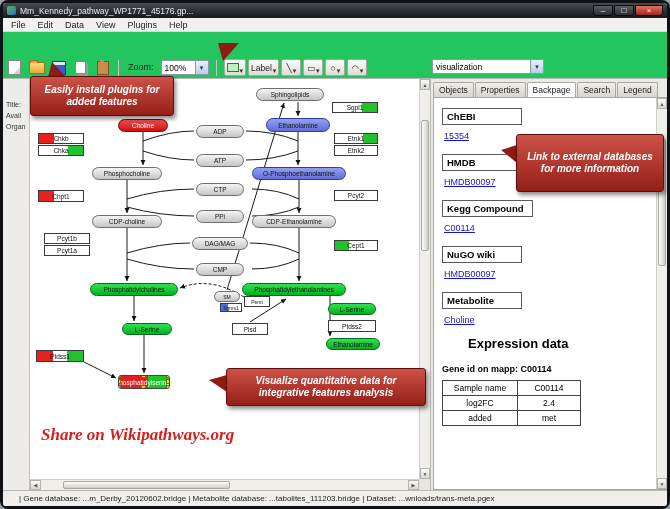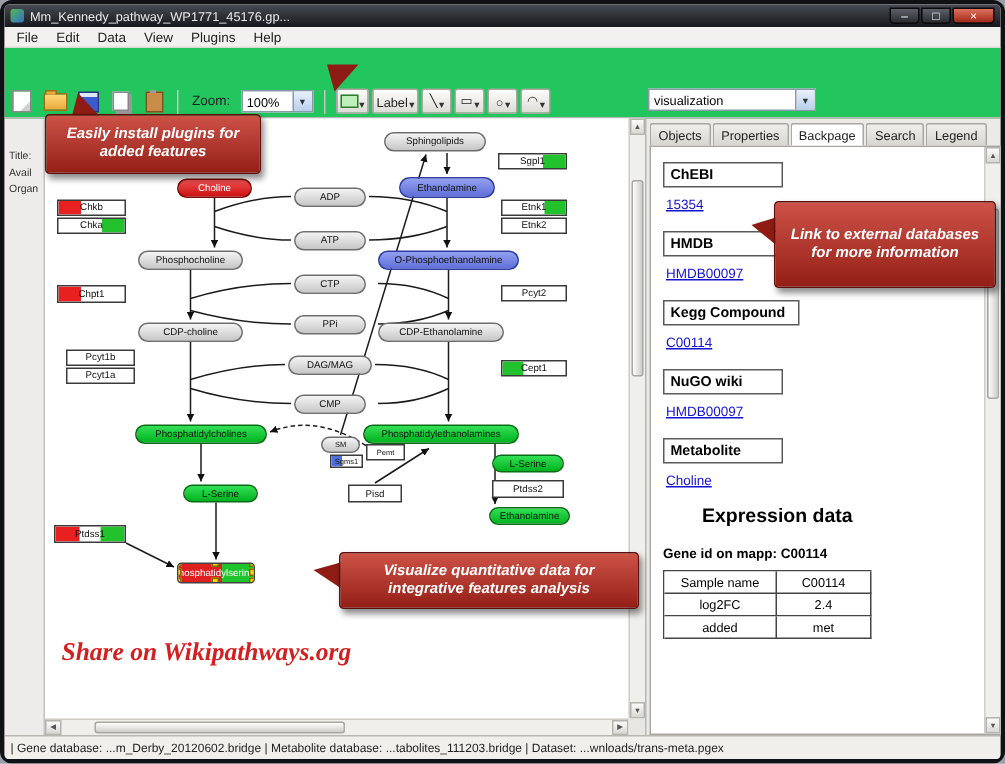--- a/index.html
+++ b/index.html
@@ -89,21 +89,21 @@
   .section-value{font-size:9px;color:#111;margin:6px 0 11px 2px;}
   .expr-title{font-weight:bold;font-size:13px;margin:3px 0 13px;padding-left:26px;}
   .gene-id{font-weight:bold;font-size:9px;margin-bottom:6px;}
   .dtable{display:inline-block;border-top:1px solid #444;border-left:1px solid #444;}
   .trow{display:flex;}
   .tcell{border-right:1px solid #444;border-bottom:1px solid #444;height:14px;line-height:14px;font-size:8.5px;text-align:center;background:#fff;box-sizing:content-box;}
   .tcell:first-child{width:74px;}
   .tcell:last-child{width:62px;}
 
   
-  .statusbar{height:15px;background:#f0efec;border-top:1px solid #b9b7b2;font-size:8px;color:#222;display:flex;align-items:center;padding:0 4px;white-space:nowrap;overflow:hidden;flex:0 0 auto;}
+  .statusbar{height:15px;background:#f0efec;border-top:1px solid #b9b7b2;font-size:8px;color:#222;display:flex;align-items:center;padding:0 16px;white-space:nowrap;overflow:hidden;flex:0 0 auto;}
 
   
   .callout{position:absolute;z-index:60;background:linear-gradient(#cd5247,#941f17);border:1px solid #5f0f0a;border-radius:3px;color:#fff;font-size:10px;font-weight:bold;font-style:italic;text-align:center;display:flex;align-items:center;justify-content:center;padding:3px 6px;box-sizing:border-box;box-shadow:2px 3px 4px rgba(0,0,0,0.45);line-height:1.25;}
   .pointer{position:absolute;width:0;height:0;z-index:59;}
   #callout-draw{left:159px;top:3px;width:142px;height:38px;}
   #pointer-draw{left:215px;top:40px;border-top:18px solid #8e1c14;border-left:5px solid transparent;border-right:16px solid transparent;}
   #callout-plugins{left:27px;top:73px;width:144px;height:40px;}
   #pointer-plugins{left:45px;top:59px;border-bottom:15px solid #8e1c14;border-left:4px solid transparent;border-right:14px solid transparent;}
   #callout-link{left:513px;top:131px;width:148px;height:58px;}
   #pointer-link{left:498px;top:142px;border-right:16px solid #8e1c14;border-top:5px solid transparent;border-bottom:13px solid transparent;}

